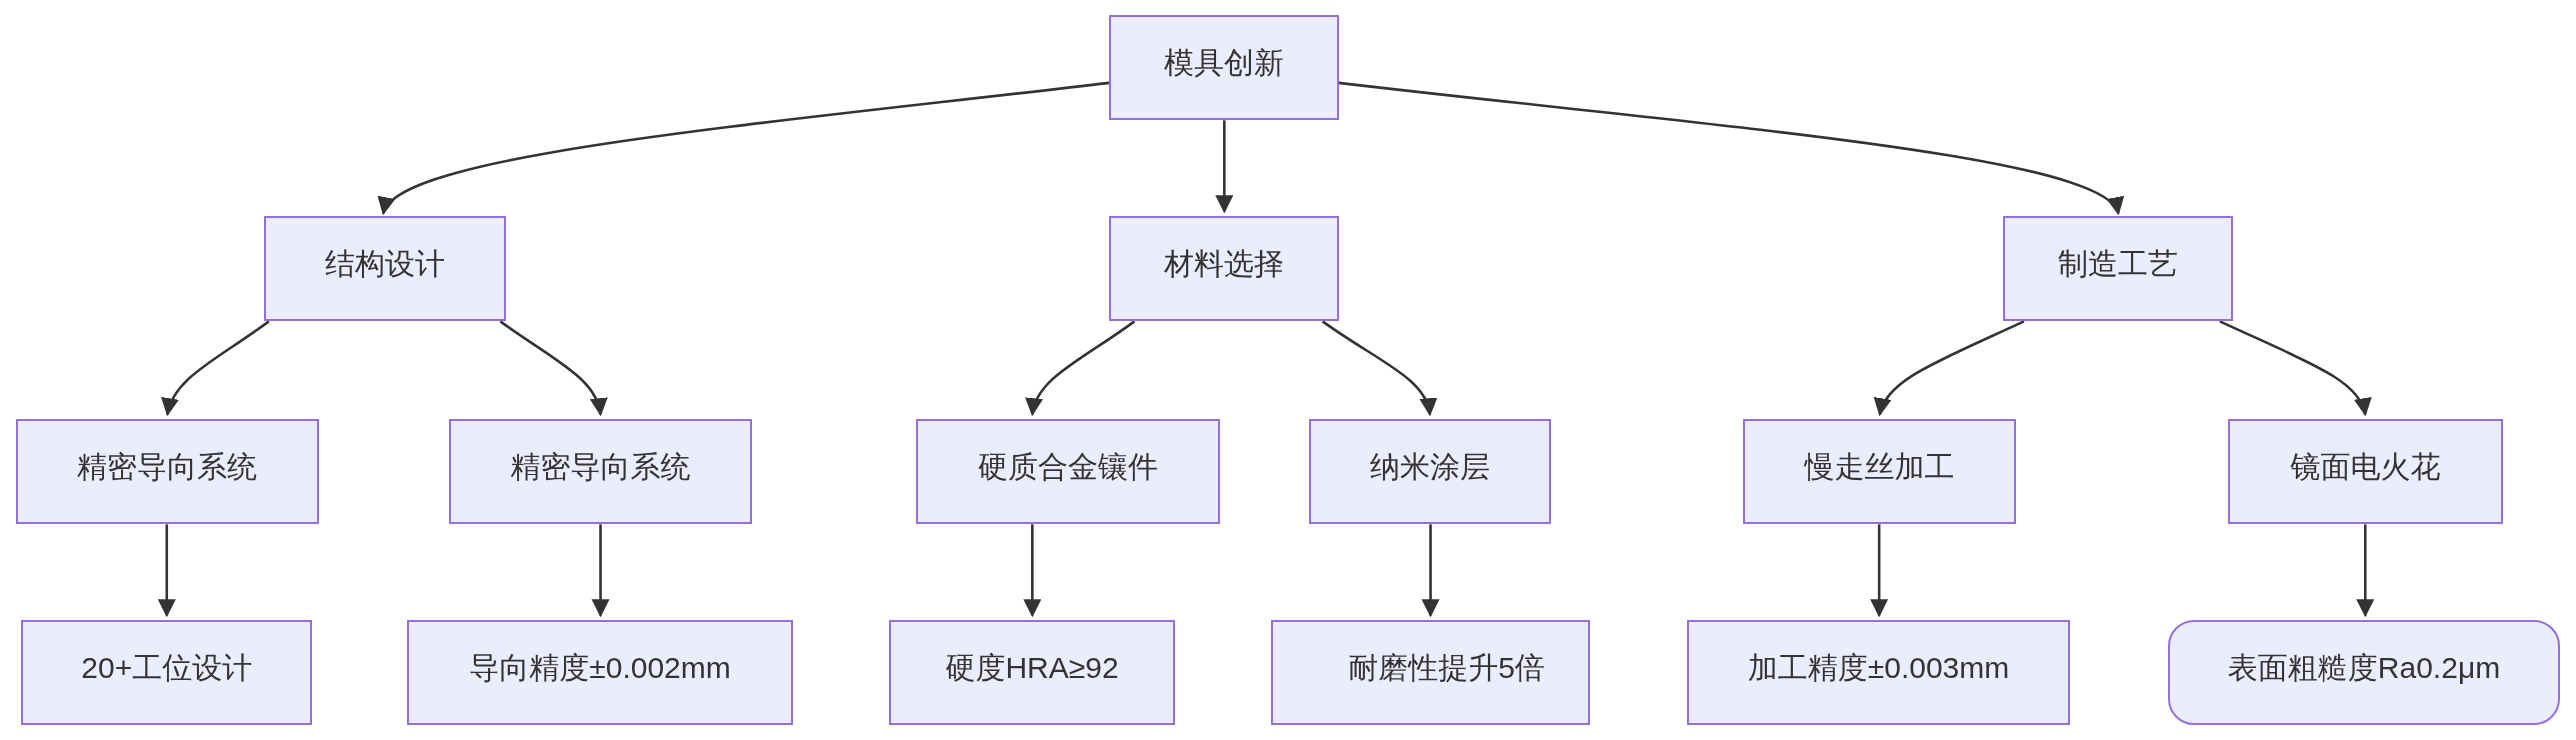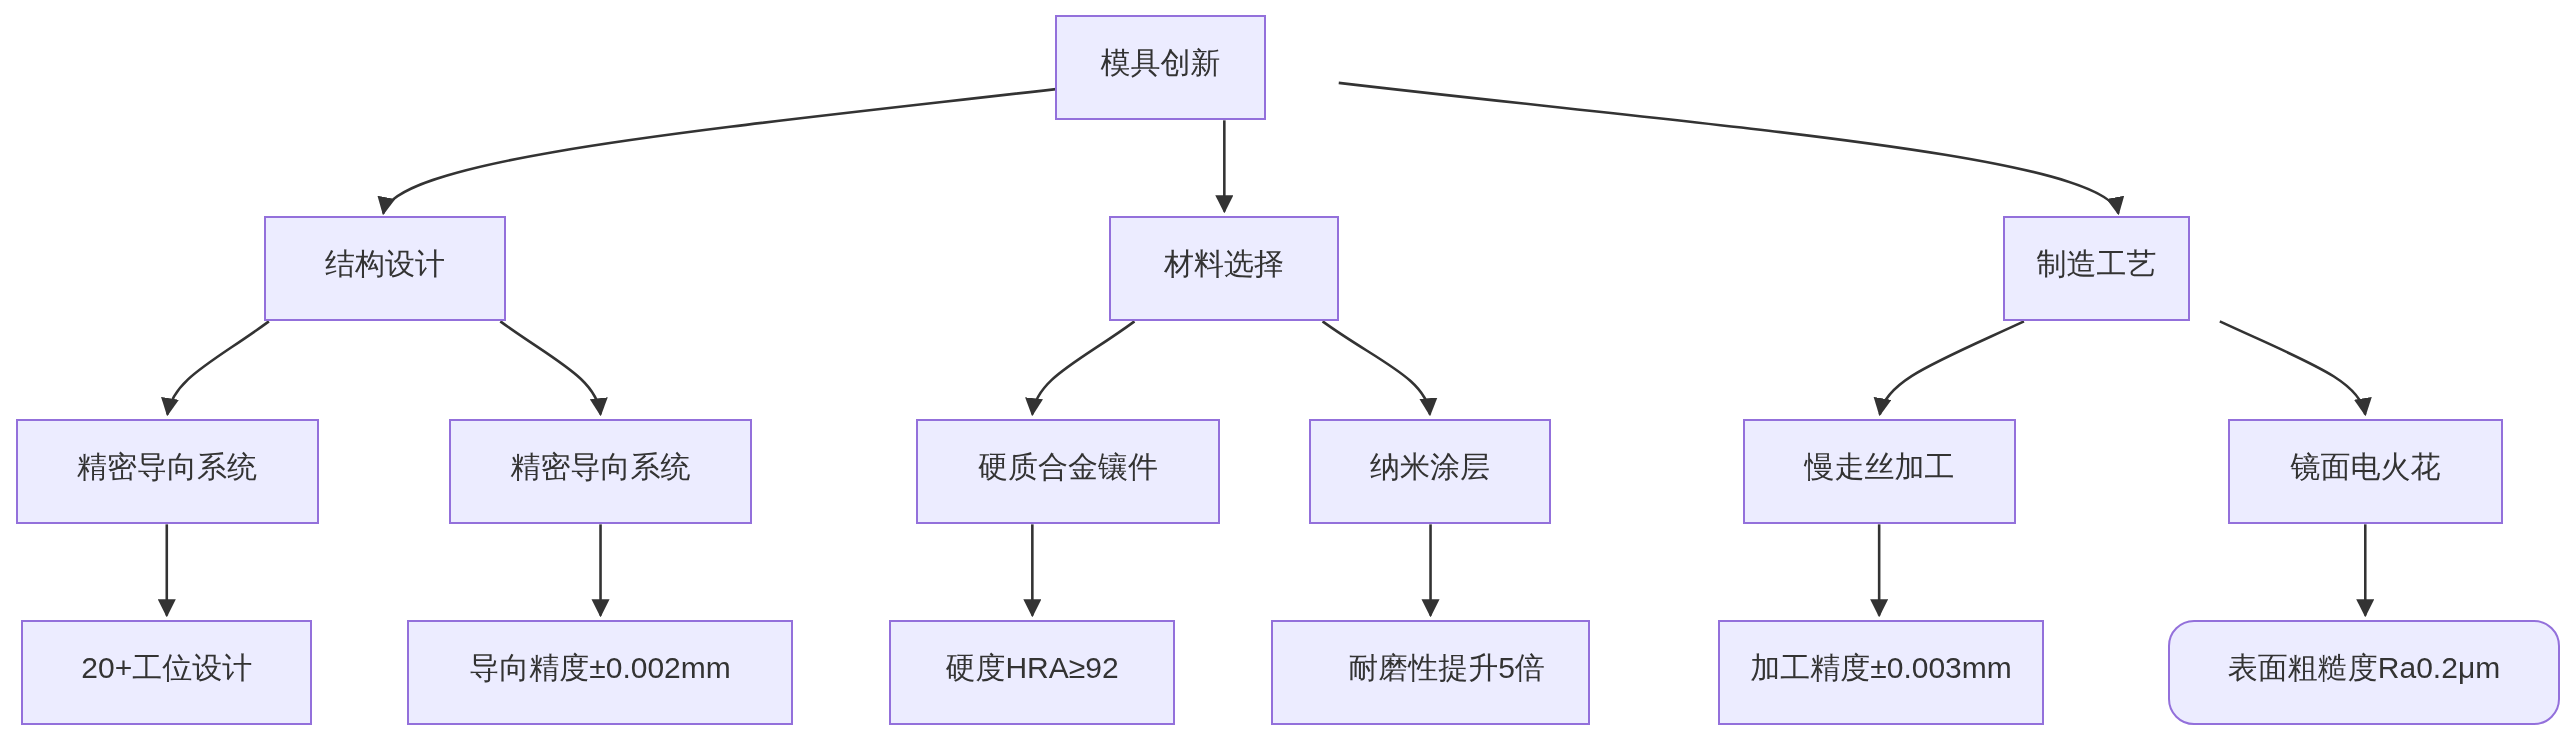--- a/index.html
+++ b/index.html
@@ -67,34 +67,34 @@
     <path class="edge" marker-end="url(#arrow)" d="M 3434 497 C 3570 560, 3651 588, 3659 641"></path>
 
     <path class="edge" marker-end="url(#arrow)" d="M 258 811 L 258 952"></path>
     <path class="edge" marker-end="url(#arrow)" d="M 929 811 L 929 952"></path>
     <path class="edge" marker-end="url(#arrow)" d="M 1597 811 L 1597 952"></path>
     <path class="edge" marker-end="url(#arrow)" d="M 2213 811 L 2213 952"></path>
     <path class="edge" marker-end="url(#arrow)" d="M 2907 811 L 2907 952"></path>
     <path class="edge" marker-end="url(#arrow)" d="M 3659 811 L 3659 952"></path>
   </svg>
 
-  <div class="node" style="left:1055px; top:15px;  width:211px;">模具创新</div>
+  <div class="node" style="left:1109px; top:15px;  width:230px;">模具创新</div>
 
   <div class="node" style="left:264px;  top:216px; width:242px;">结构设计</div>
   <div class="node" style="left:1109px; top:216px; width:230px;">材料选择</div>
-  <div class="node" style="left:2003px; top:216px; width:187px;">制造工艺</div>
+  <div class="node" style="left:2003px; top:216px; width:230px;">制造工艺</div>
 
   <div class="node" style="left:15.5px;   top:419px; width:303px;">精密导向系统</div>
   <div class="node" style="left:449px;  top:419px; width:303px;">精密导向系统</div>
   <div class="node" style="left:916px; top:419px; width:304px;">硬质合金镶件</div>
   <div class="node" style="left:1309px; top:419px; width:242px;">纳米涂层</div>
   <div class="node" style="left:1743px; top:419px; width:273px;">慢走丝加工</div>
   <div class="node" style="left:2228px; top:419px; width:275px;">镜面电火花</div>
 
   <div class="node" style="left:21.3px;   top:620px; width:291px;">20+工位设计</div>
   <div class="node" style="left:407px;  top:620px; width:386px;">导向精度±0.002mm</div>
   <div class="node" style="left:889px; top:620px; width:286px;">硬度HRA≥92</div>
   <div class="node" style="left:1271px; top:620px; width:319px;padding-left:32px;">耐磨性提升5倍</div>
-  <div class="node" style="left:1687px; top:620px; width:326px;margin-left:31px;">加工精度±0.003mm</div>
+  <div class="node" style="left:1687px; top:620px; width:383px;">加工精度±0.003mm</div>
   <div class="node" style="left:2168px; top:620px; width:392px;border-radius:26px;">表面粗糙度Ra0.2μm</div>
 
 </div>
 
 
 </body></html>

